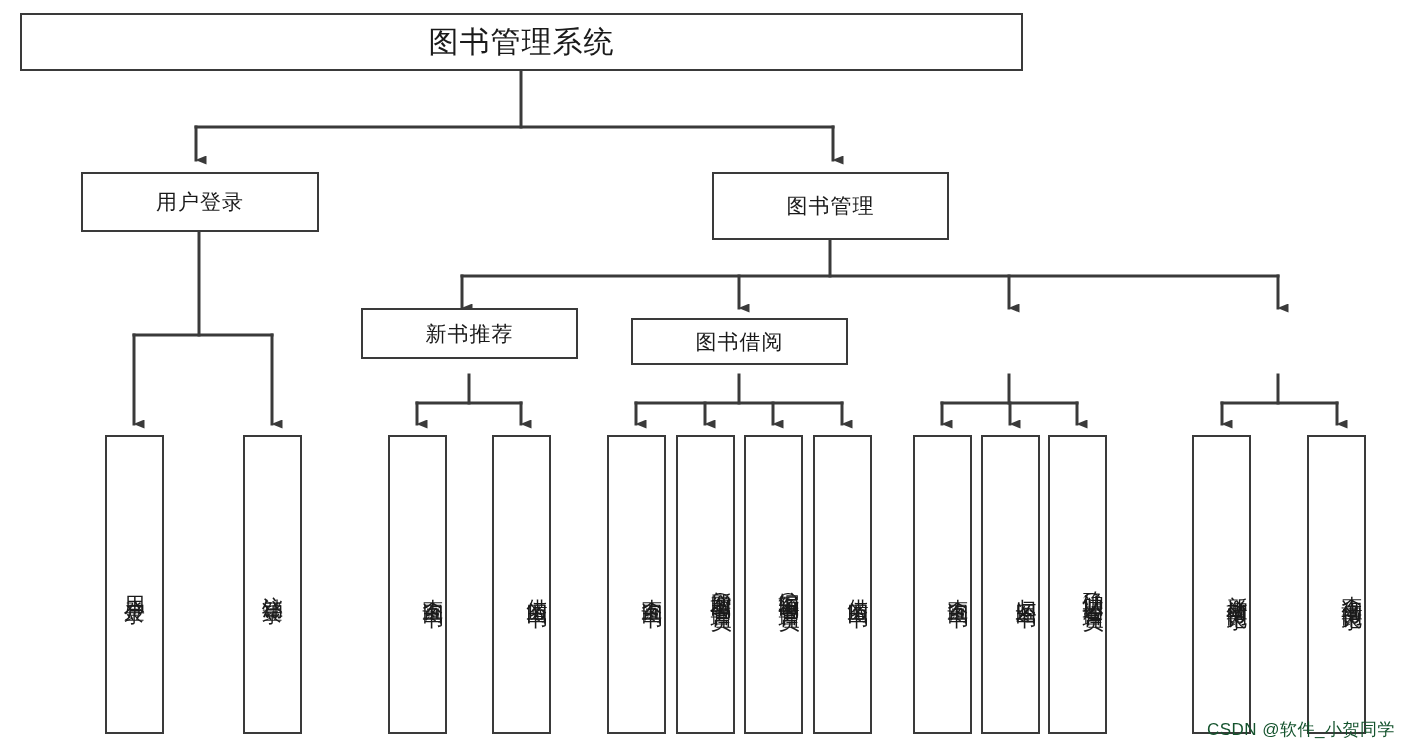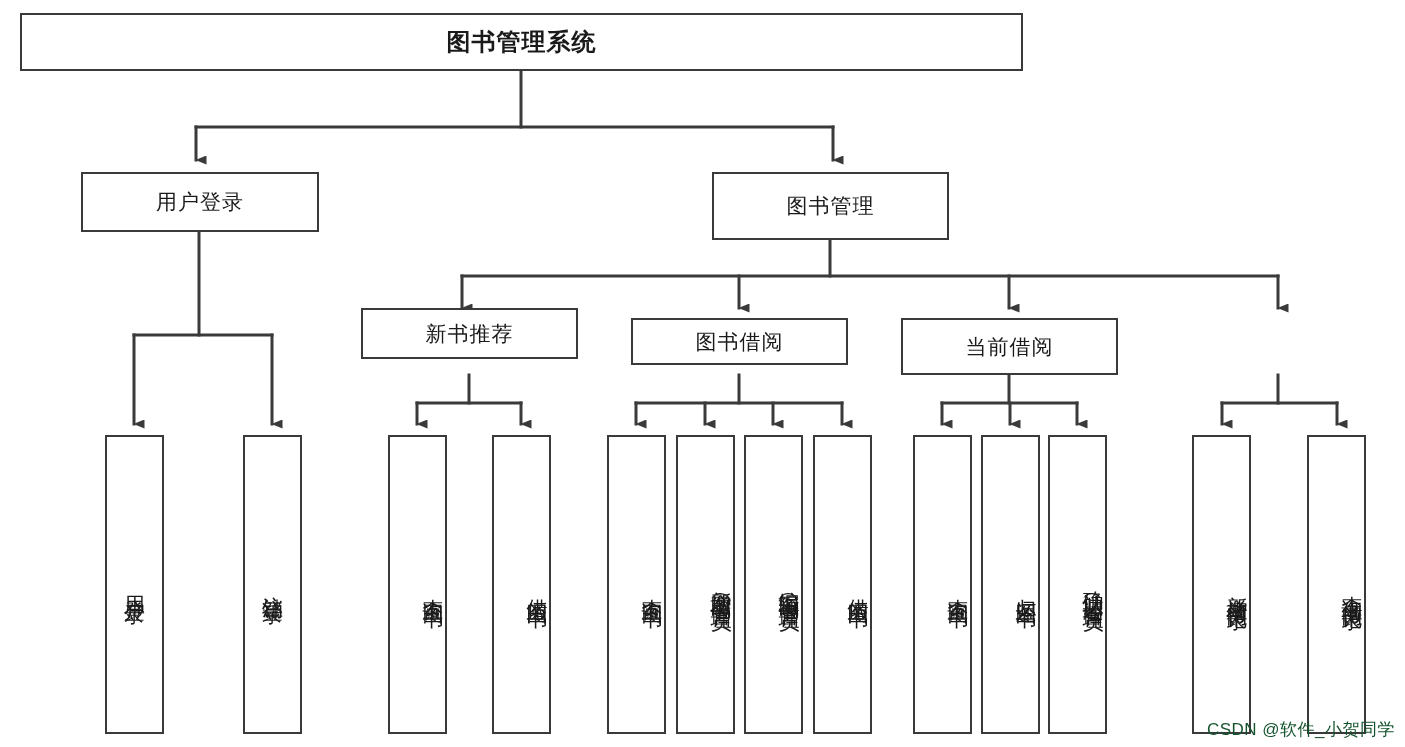--- a/index.html
+++ b/index.html
@@ -35,22 +35,21 @@
     align-items: center;
     justify-content: center;
     color: #1a1a1a;
   }
   .node.horiz {
     font-size: 21px;
     letter-spacing: 1px;
     line-height: 1.2;
   }
   .node.root {
-    font-size: 24px;
-    font-weight: bold;
+    font-size: 30px;
   }
   .node.vert {
     writing-mode: vertical-rl;
     text-orientation: upright;
     align-items: flex-start;
     justify-content: center;
     font-size: 21px;
     letter-spacing: 3px;
     line-height: 1.15;
     padding-top: 6px;
@@ -140,23 +139,20 @@
   <div class="node horiz" style="left:712px; top:172px; width:237px; height:68px;">
     <span>图书管理</span>
   </div>
 
   <div class="node horiz" style="left:361px; top:308px; width:217px; height:51px;">
     <span>新书推荐</span>
   </div>
   <div class="node horiz" style="left:631px; top:318px; width:217px; height:47px;">
     <span>图书借阅</span>
   </div>
-  <div class="node horiz" style="left:901px; top:318px; width:217px; height:57px;">
-    <span>当前借阅</span>
-  </div>
 
   <div class="node vert mid" style="left:105px; top:435px; width:59px; height:299px;">
     <span class="vtext">用户登录</span>
   </div>
   <div class="node vert mid" style="left:243px; top:435px; width:59px; height:299px;">
     <span class="vtext">注销登录</span>
   </div>
 
   <div class="node vert" style="left:388px; top:435px; width:59px; height:299px;">
     <span class="vtext">查询图书</span>

